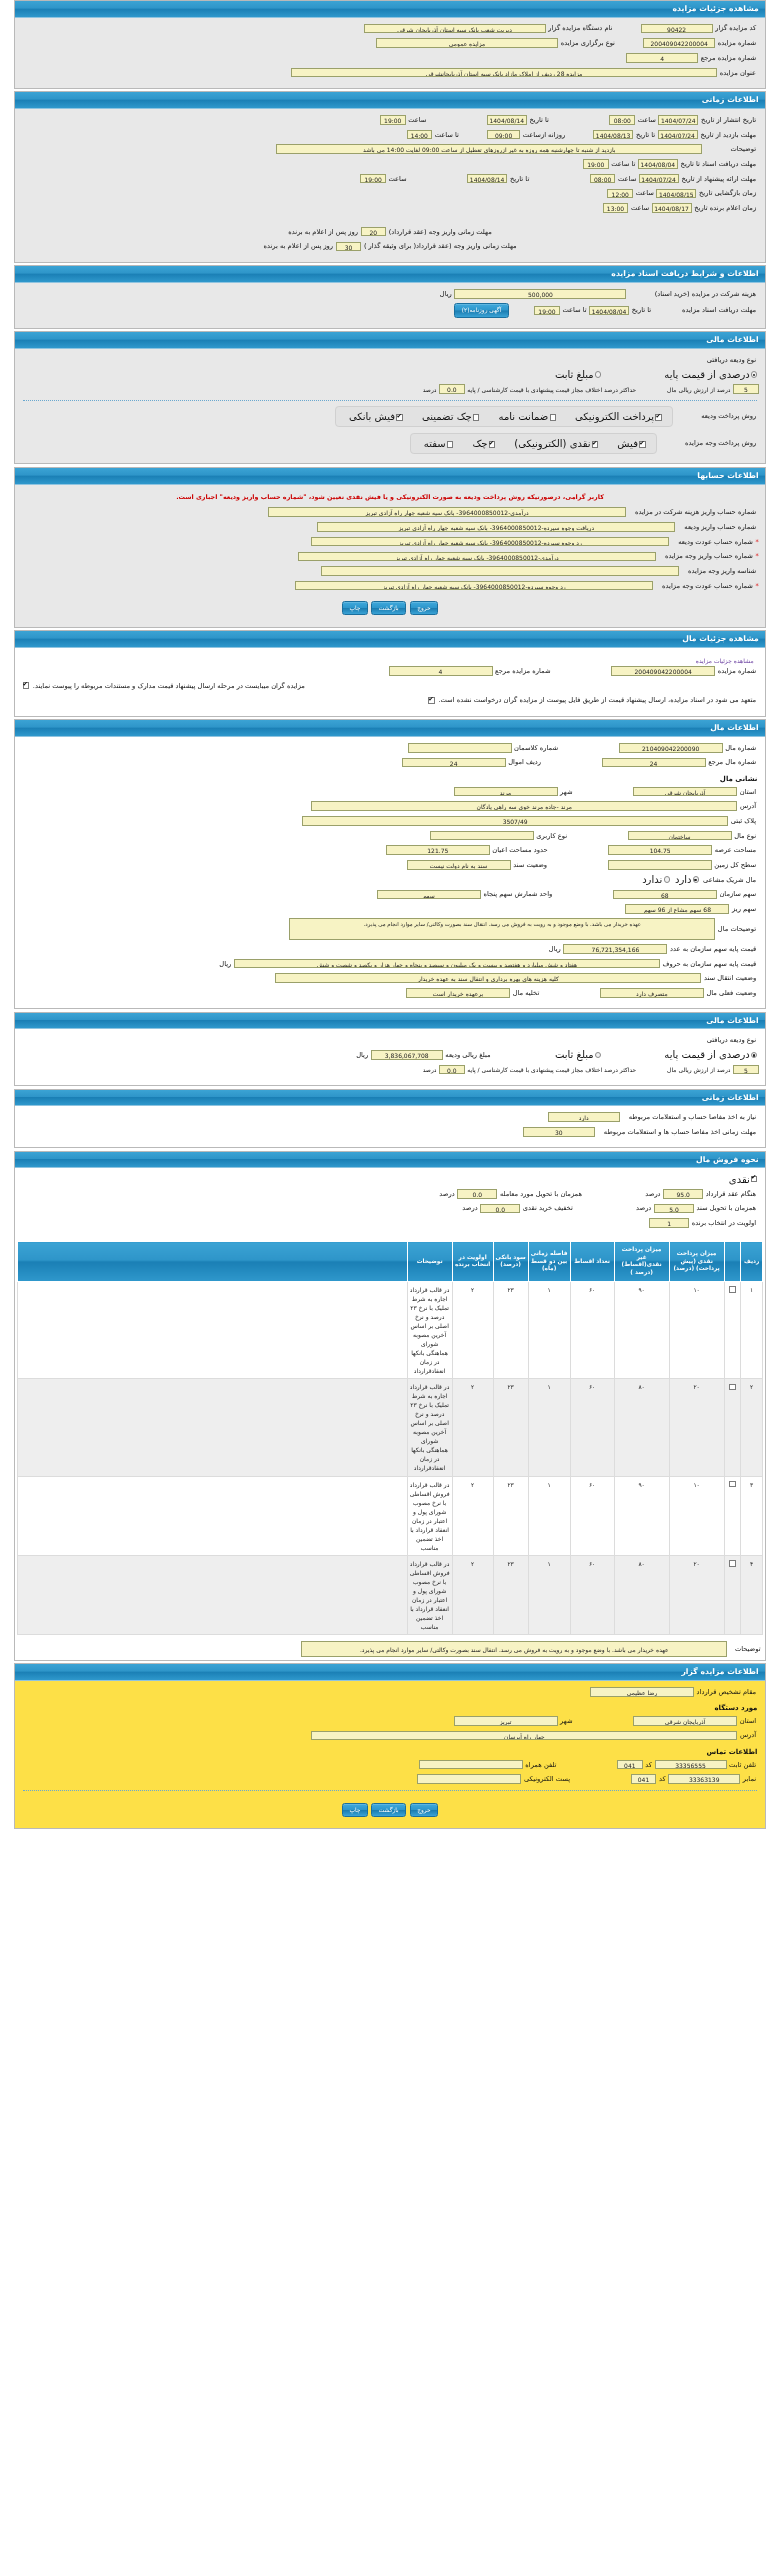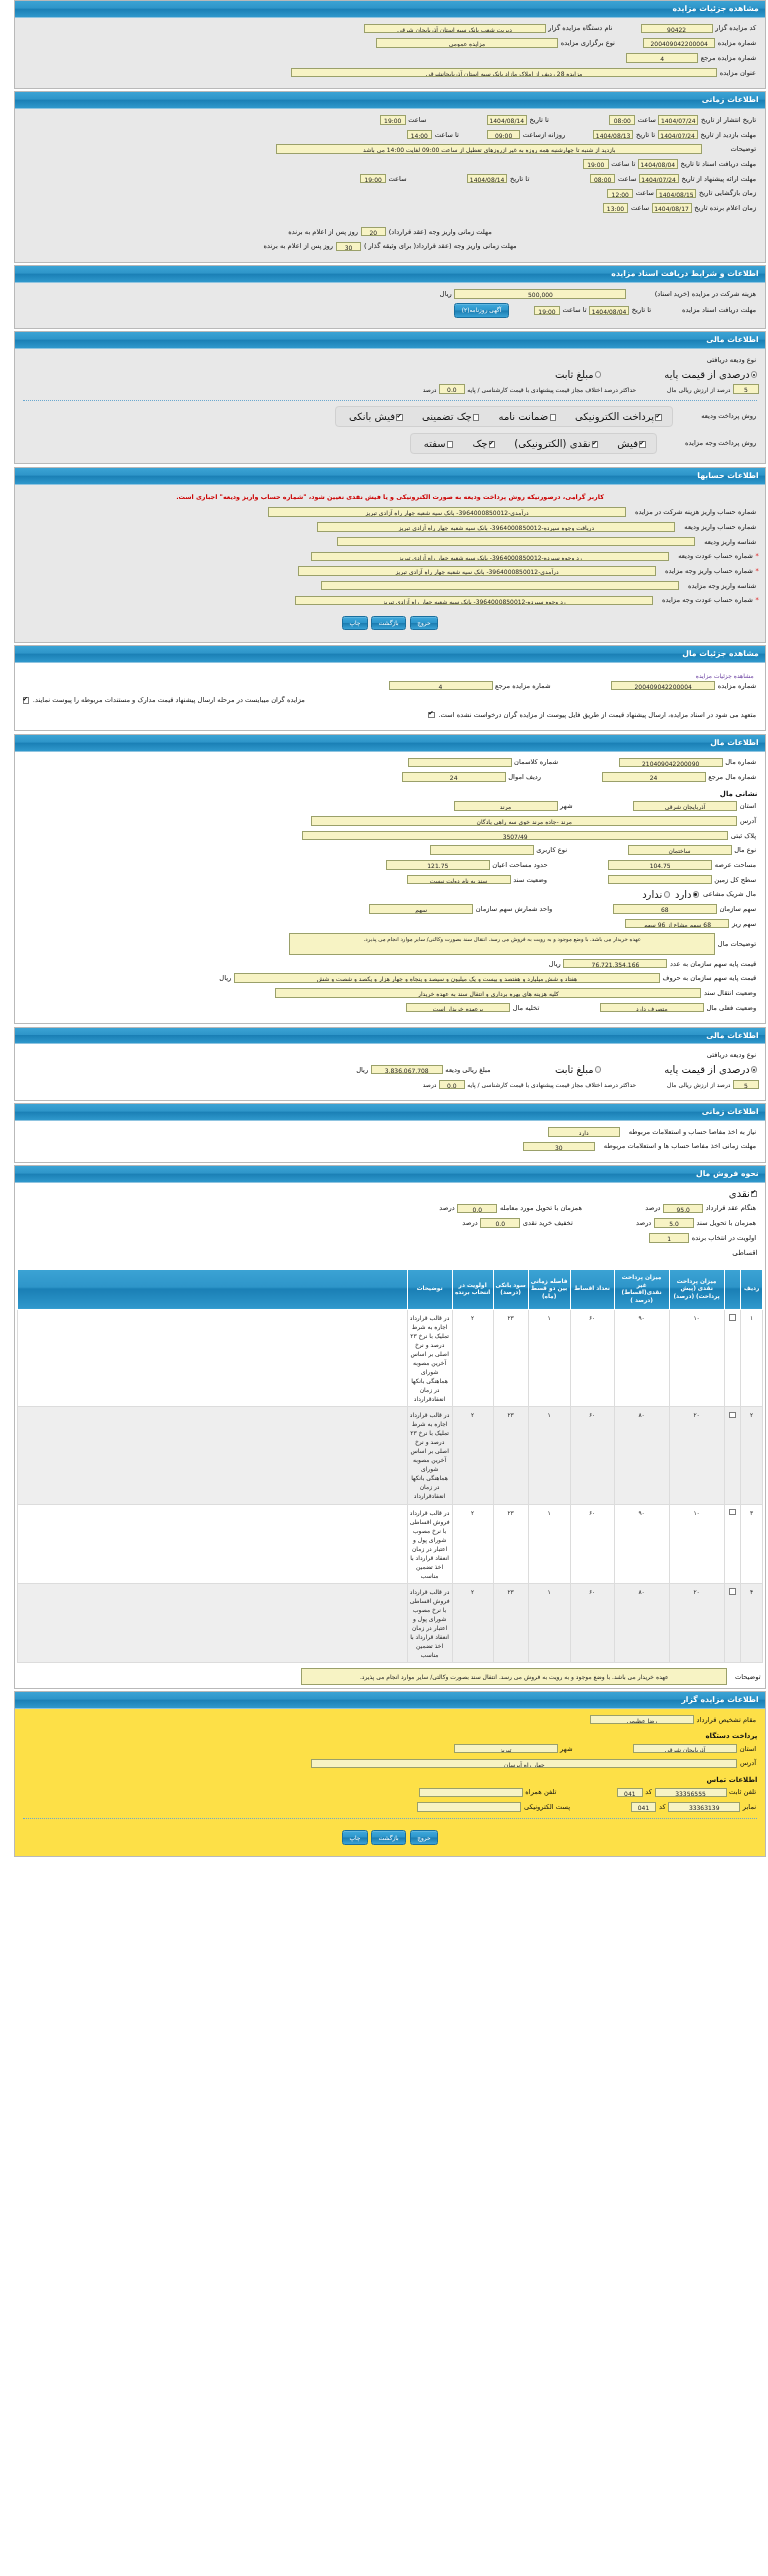--- a/index.html
+++ b/index.html
@@ -338,25 +338,20 @@
           <span class="lbl">شماره حساب واریز هزینه شرکت در مزایده</span>
           <span class="gap"></span>
           <span class="fld w550">درآمدی-3964000850012- بانک سپه شعبه چهار راه آزادی تبریز</span>
         </div>
       <div class="row">
           <span class="lbl">شماره حساب واریز ودیعه</span>
           <span class="gap"></span>
           <span class="fld w550">دریافت وجوه سپرده-3964000850012- بانک سپه شعبه چهار راه آزادی تبریز</span>
         </div>
       <div class="row">
-          <span class="lbl">شناسه واریز ودیعه</span>
-          <span class="gap"></span>
-          <span class="fld w550"></span>
-        </div>
-      <div class="row">
           <span class="req">*</span>
           <span class="lbl">شماره حساب عودت ودیعه</span>
           <span class="gap"></span>
           <span class="fld w550">رد وجوه سپرده-3964000850012- بانک سپه شعبه چهار راه آزادی تبریز</span>
         </div>
       <div class="row">
           <span class="req">*</span>
           <span class="lbl">شماره حساب واریز وجه مزایده</span>
           <span class="gap"></span>
           <span class="fld w550">درآمدی-3964000850012- بانک سپه شعبه چهار راه آزادی تبریز</span>
@@ -469,21 +464,21 @@
         <span class="rd on"></span>
         <span class="optlbl">دارد</span>
         <span class="rd"></span>
         <span class="optlbl">ندارد</span>
       </div>
 
       <div class="row">
         <span class="lbl">سهم سازمان</span>
         <span class="fld w160">68</span>
         <span class="gap-xl"></span>
-        <span class="lbl">واحد شمارش سهم سازمان</span>
+        <span class="lbl">واحد شمارش سهم پنجاه</span>
         <span class="fld w160">سهم</span>
       </div>
       <div class="row">
         <span class="lbl">سهم ریز</span>
         <span class="fld w160">68 سهم مشاع از 96 سهم</span>
       </div>
 
       <div class="row">
         <span class="lbl">توضیحات مال</span>
         <span class="fld w660 tall2">عهده خریدار می باشد.  با وضع موجود و به رویت به فروش می رسد. انتقال سند بصورت وکالتی/ سایر موارد انجام می پذیرد.</span>
@@ -585,21 +580,20 @@
         <span class="lbl">تخفیف خرید نقدی</span>
         <span class="fld w60">0.0</span>
         <span class="lbl">درصد</span>
       </div>
 
       <div class="row">
         <span class="lbl">اولویت در انتخاب برنده</span>
         <span class="fld w60">1</span>
       </div>
 
-      <div class="sect-title2">اقساطی</div>
     </div>
 
     <table class="inst">
       <colgroup>
         <col style="width:22px">
           <col style="width:16.6px">
           <col style="width:55px">
           <col style="width:55px">
         <col style="width:44px">
           <col style="width:42px">
@@ -682,21 +676,21 @@
 
   <div class="panel white-block">
     <div class="bar">اطلاعات مزایده گزار</div>
     <div class="body" style="background:#fde047">
 
       <div class="row">
         <span class="lbl">مقام تشخیص قرارداد</span>
         <span class="fld w160">رضا عظیمی</span>
       </div>
 
-      <div class="sect-title">پرداخت دستگاه</div>
+      <div class="sect-title">مورد دستگاه</div>
 
       <div class="row">
         <span class="lbl">استان</span>
         <span class="fld w160">آذربایجان شرقی</span>
         <span class="gap-xl"></span>
         <span class="lbl">شهر</span>
         <span class="fld w160">تبریز</span>
       </div>
       <div class="row">
         <span class="lbl">آدرس</span>

